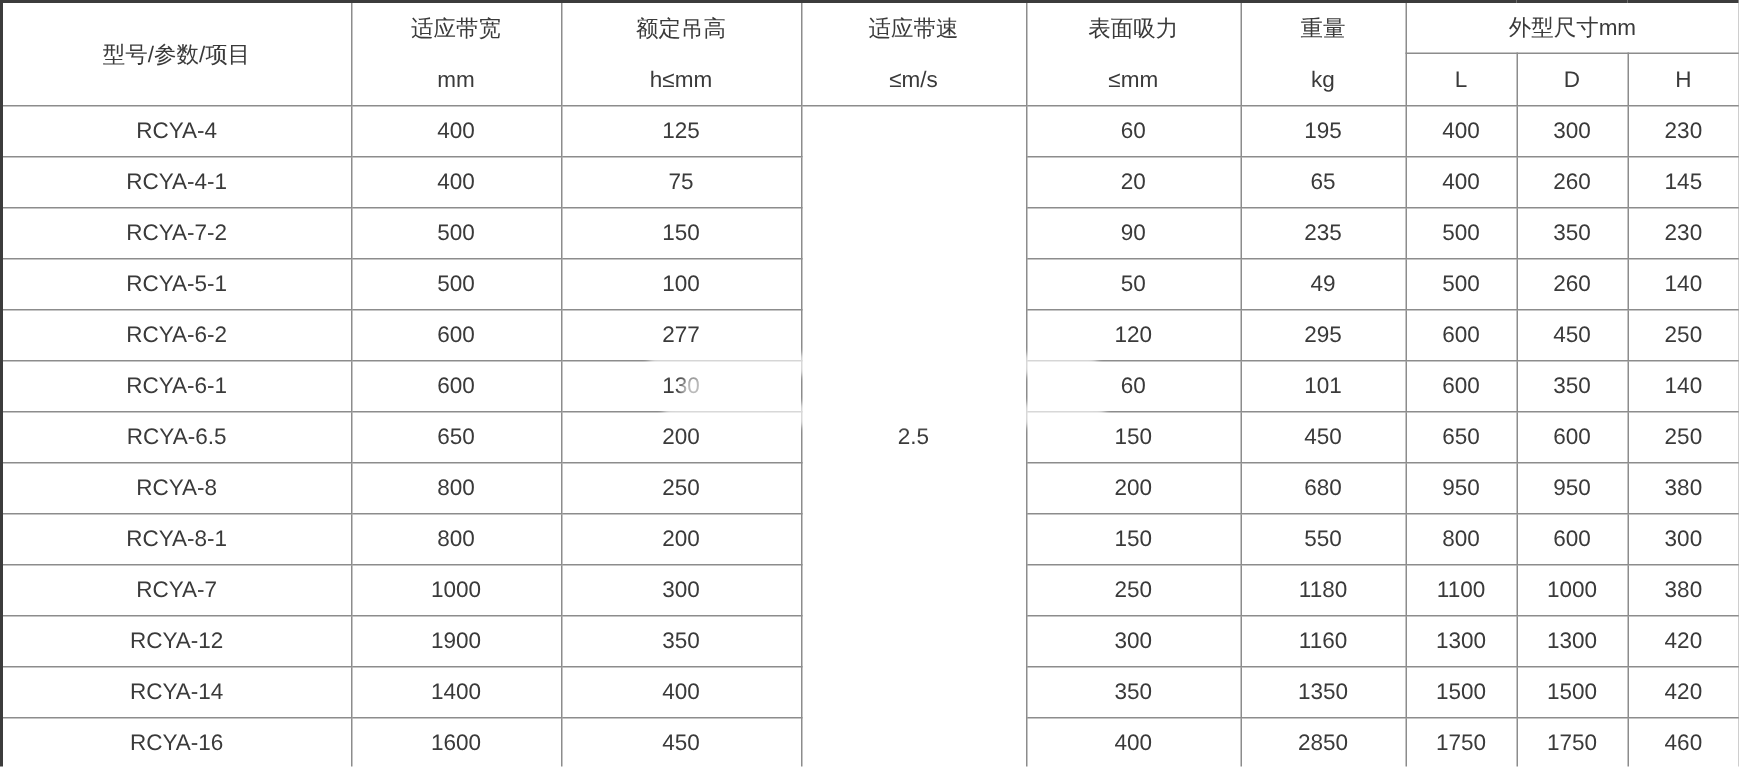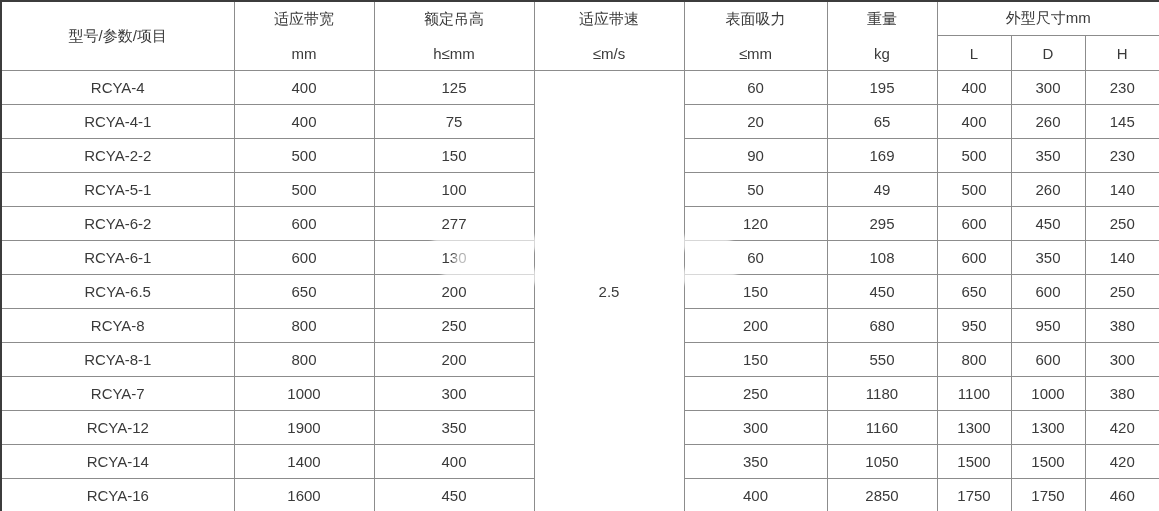--- a/index.html
+++ b/index.html
@@ -148,25 +148,25 @@
           <td>RCYA-4-1</td>
           <td>400</td>
           <td>75</td>
           <td>20</td>
           <td>65</td>
           <td>400</td>
           <td>260</td>
           <td>145</td>
         </tr>
         <tr>
-          <td>RCYA-2-2</td>
+          <td>RCYA-7-2</td>
           <td>500</td>
           <td>150</td>
           <td>90</td>
-          <td>169</td>
+          <td>235</td>
           <td>500</td>
           <td>350</td>
           <td>230</td>
         </tr>
         <tr>
           <td>RCYA-5-1</td>
           <td>500</td>
           <td>100</td>
           <td>50</td>
           <td>49</td>
@@ -182,21 +182,21 @@
           <td>295</td>
           <td>600</td>
           <td>450</td>
           <td>250</td>
         </tr>
         <tr>
           <td>RCYA-6-1</td>
           <td>600</td>
           <td>130</td>
           <td>60</td>
-          <td>108</td>
+          <td>101</td>
           <td>600</td>
           <td>350</td>
           <td>140</td>
         </tr>
         <tr>
           <td>RCYA-6.5</td>
           <td>650</td>
           <td>200</td>
           <td>150</td>
           <td>450</td>
@@ -242,21 +242,21 @@
           <td>1160</td>
           <td>1300</td>
           <td>1300</td>
           <td>420</td>
         </tr>
         <tr>
           <td>RCYA-14</td>
           <td>1400</td>
           <td>400</td>
           <td>350</td>
-          <td>1050</td>
+          <td>1350</td>
           <td>1500</td>
           <td>1500</td>
           <td>420</td>
         </tr>
         <tr>
           <td>RCYA-16</td>
           <td>1600</td>
           <td>450</td>
           <td>400</td>
           <td>2850</td>

